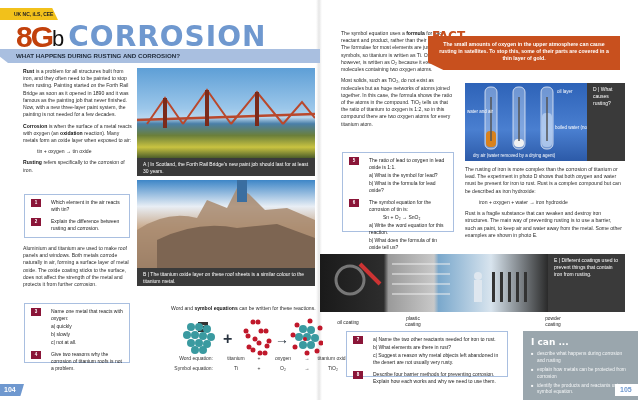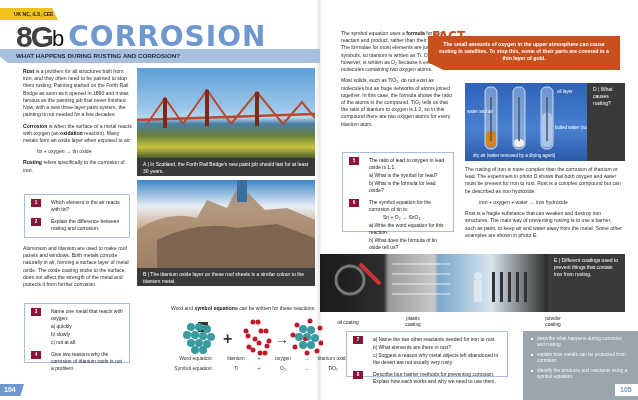--- a/index.html
+++ b/index.html
@@ -2,21 +2,21 @@
 <html><head>
 <meta charset="utf-8">
 <style>
   * { box-sizing: border-box; margin: 0; padding: 0; }
   body { width: 638px; height: 400px; overflow: hidden; background: #ffffff; font-family: "Liberation Sans", sans-serif; color: #222; font-size: 5.2px; line-height: 1.35; position: relative; }
   .page-left { position: absolute; left: 0; top: 0; width: 318px; height: 400px; background: #fff; }
   .page-right { position: absolute; left: 320px; top: 0; width: 318px; height: 400px; background: #fff; }
   .spine { position: absolute; left: 316px; top: 0; width: 6px; height: 400px; background: linear-gradient(90deg, #fff, #e6e6e6, #fff); }
   .tag { position: absolute; left: 0; top: 8px; width: 58px; height: 12px; background: #f2c11b; color: #222; font-size: 5px; font-weight: bold; padding: 3px 0 0 14px; clip-path: polygon(0 0, 90% 0, 100% 100%, 0 100%); }
   .title-row { position: absolute; left: 16px; top: 24px; display: flex; align-items: flex-end; }
-  .code { font-size: 30px; font-weight: bold; letter-spacing: -2px; color: #404040; line-height: 26px; }
+  .code { font-size: 30px; font-weight: bold; letter-spacing: -2px; color: #c2410c; line-height: 26px; }
   .code-sub { font-size: 22px; font-weight: normal; color: #111; line-height: 22px; margin-right: 4px; }
   .main-title { font-size: 28px; font-weight: bold; color: #6f98cf; letter-spacing: 1px; line-height: 26px; font-family: "DejaVu Sans", sans-serif; }
   .subhead-bar { position: absolute; left: 0; top: 49px; width: 320px; height: 14px; background: #a9bfe0; clip-path: polygon(0 0, 100% 0, 100% 100%, 8px 100%, 0 55%); }
   .subhead { position: absolute; left: 16px; top: 52px; font-size: 6.2px; font-weight: bold; color: #1e2a3a; }
   .col { position: absolute; font-size: 5.1px; line-height: 1.42; color: #2a2a2a; }
   .col p { margin-bottom: 4px; }
   .col b { color: #111; }
   .eq { padding-left: 14px; margin-bottom: 4px; }
   .qbox { position: absolute; border: 1px solid #a9bfe0; background: #fff; padding: 4px 6px; font-size: 5px; line-height: 1.4; }
   .q { display: flex; margin-bottom: 4px; }
@@ -301,19 +301,20 @@
     </div>
   <div class="q">
       <div class="qnum">8</div>
       <div class="qtext">
         <div>Describe four barrier methods for preventing corrosion. Explain how each works and why we need to use them.</div>
       </div>
     </div>
 </div>
 
 <div class="ican">
+  <div class="ican-title">I can ...</div>
   <ul>
     <li>describe what happens during corrosion and rusting</li>
     <li>explain how metals can be protected from corrosion</li>
     <li>identify the products and reactants using a symbol equation.</li>
   </ul>
 </div>
 <div class="page-num-right">105</div>
 
 </body></html>

